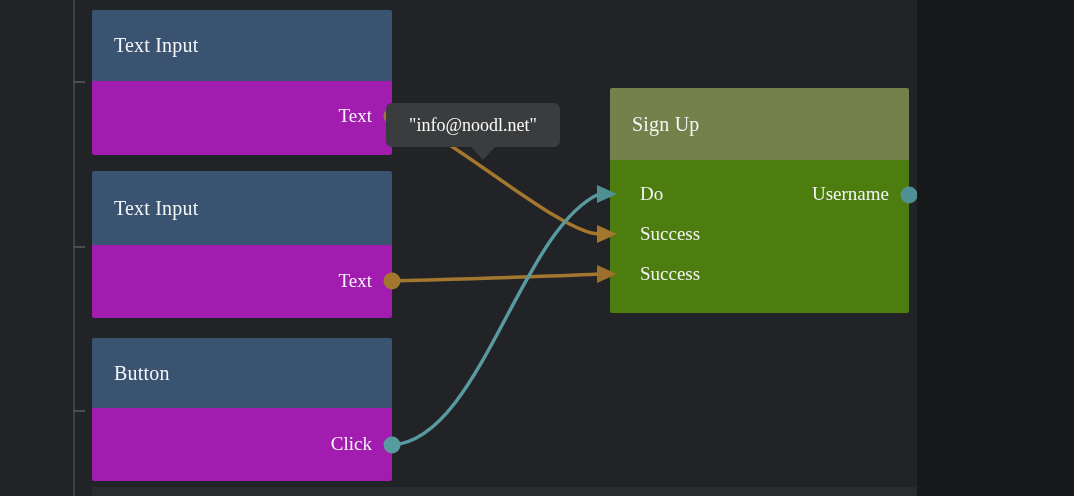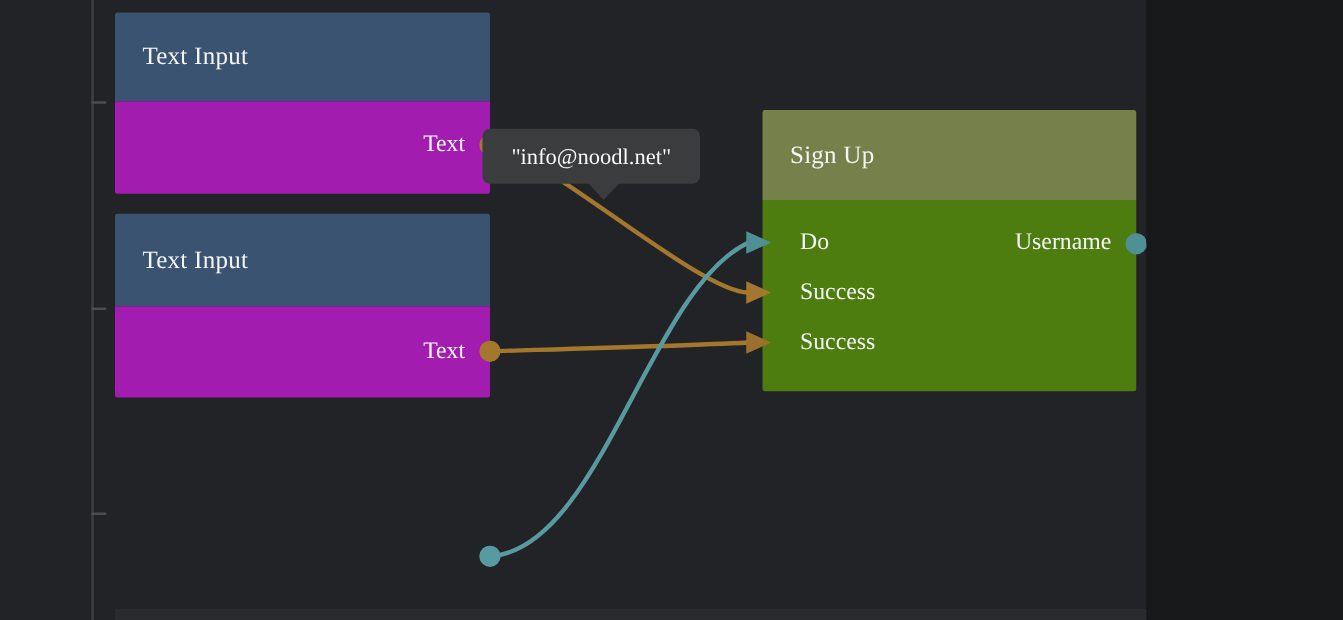--- a/index.html
+++ b/index.html
@@ -81,20 +81,30 @@
     <div class="header" style="height:74px">
       <span>Text Input</span>
     </div>
     <div class="body" style="top:74px">
       <div class="port out" style="top:24px">
         <span>Text</span>
       </div>
     </div>
   </div>
 
+  <div class="node blue" style="left:92px;top:338px;width:300px;height:143px;">
+    <div class="header" style="height:70px">
+      <span>Button</span>
+    </div>
+    <div class="body" style="top:70px">
+      <div class="port out" style="top:24px">
+        <span>Click</span>
+      </div>
+    </div>
+  </div>
 
   <div class="node green" style="left:610px;top:88px;width:299px;height:225px;">
     <div class="header" style="height:72px">
       <span>Sign Up</span>
     </div>
     <div class="body" style="top:72px">
       <div class="port in" style="top:22px">
         <span>Do</span>
       </div>
       <div class="port in" style="top:62px">

